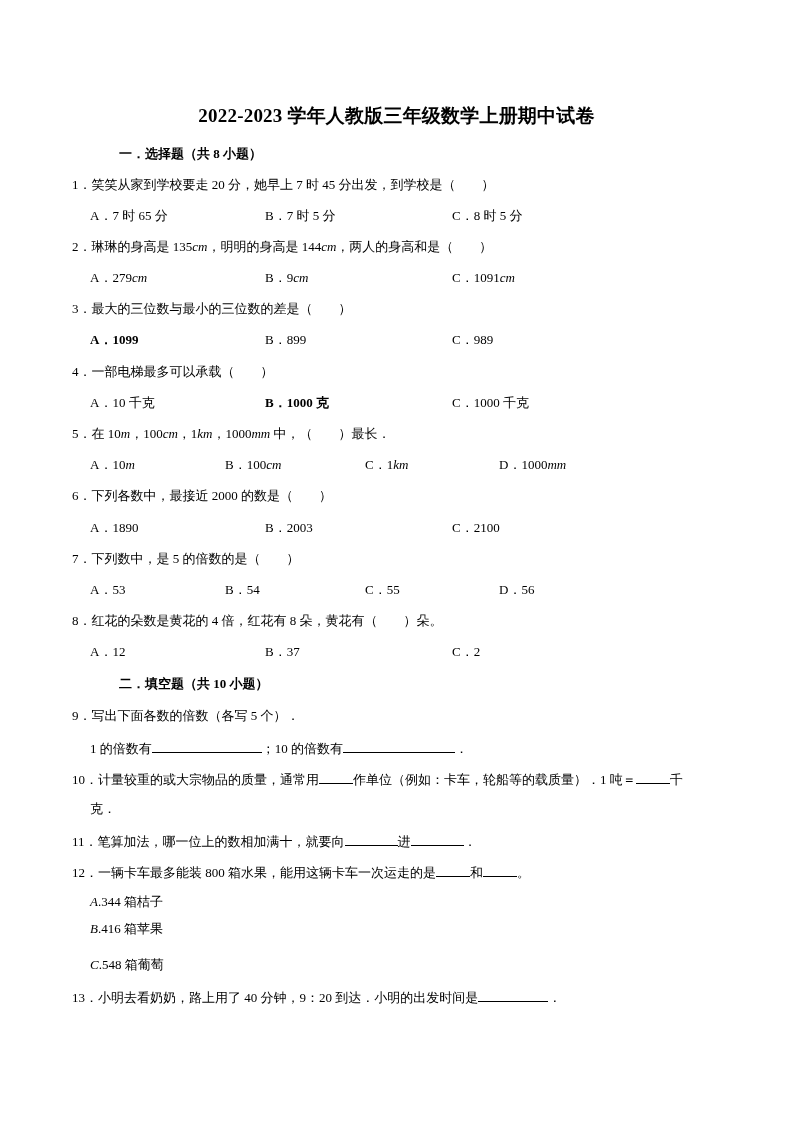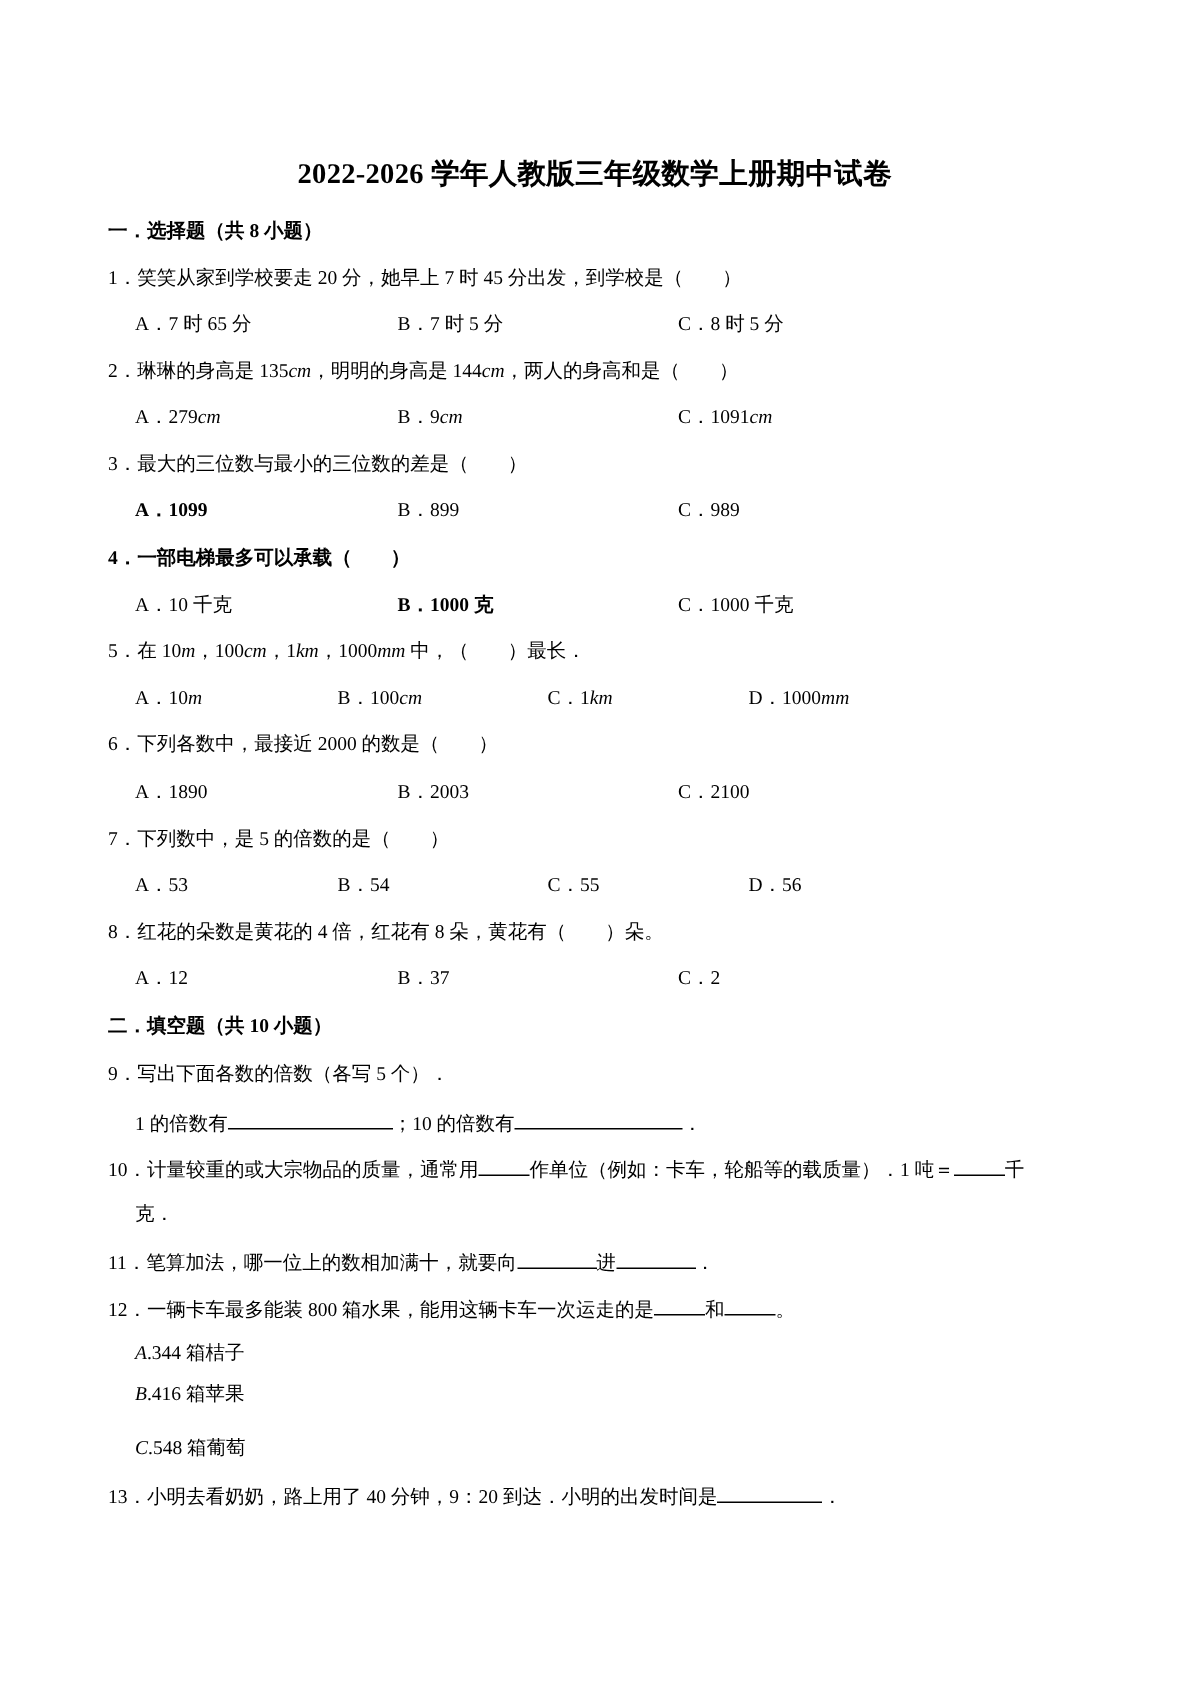--- a/index.html
+++ b/index.html
@@ -1,48 +1,48 @@
 <!DOCTYPE html>
 <html><head>
 <meta charset="utf-8">
 <style>
   html, body { margin: 0; padding: 0; background: #ffffff; }
   body { width: 793px; height: 1122px; position: relative; overflow: hidden;
          font-family: "Liberation Serif", "DejaVu Serif", serif; color: #000; font-size: 13px; }
   .title { position: absolute; top: 103px; left: 0; width: 793px; text-align: center;
            font-size: 19px; font-weight: bold; letter-spacing: 0.2px; }
   .line { position: absolute; left: 72px; white-space: nowrap; line-height: 18px; }
-  .section { font-weight: bold; }
+  .section { font-weight: bold; margin-left: 47px; }
   .opt { position: absolute; white-space: nowrap; line-height: 18px; }
   .blank { display: inline-block; border-bottom: 1px solid #000; height: 14px; vertical-align: baseline; }
   i { font-style: italic; }
 </style>
 </head>
 <body>
 
-<div class="title">2022-2026 学年人教版三年级数学上册期中试卷</div>
+<div class="title">2022-2023 学年人教版三年级数学上册期中试卷</div>
 
 <div class="line section" style="top:145px;">一．选择题（共 8 小题）</div>
 
 <div class="line" style="top:176px;">1．笑笑从家到学校要走 20 分，她早上 7 时 45 分出发，到学校是（　　）</div>
 <div class="opt" style="top:207px;left:90px;">A．7 时 65 分</div>
 <div class="opt" style="top:207px;left:265px;">B．7 时 5 分</div>
 <div class="opt" style="top:207px;left:452px;">C．8 时 5 分</div>
 
 <div class="line" style="top:238px;"><span>2．琳琳的身高是 135</span><i>cm</i><span>，明明的身高是 144</span><i>cm</i><span>，两人的身高和是（　　）</span></div>
 <div class="opt" style="top:269px;left:90px;"><span>A．279</span><i>cm</i></div>
 <div class="opt" style="top:269px;left:265px;"><span>B．9</span><i>cm</i></div>
 <div class="opt" style="top:269px;left:452px;"><span>C．1091</span><i>cm</i></div>
 
 <div class="line" style="top:300px;">3．最大的三位数与最小的三位数的差是（　　）</div>
 <div class="opt" style="top:331px;left:90px;font-weight:bold;">A．1099</div>
 <div class="opt" style="top:331px;left:265px;">B．899</div>
 <div class="opt" style="top:331px;left:452px;">C．989</div>
 
-<div class="line" style="top:363px;font-weight:bold;">4．一部电梯最多可以承载（　　）</div>
+<div class="line" style="top:363px;">4．一部电梯最多可以承载（　　）</div>
 <div class="opt" style="top:394px;left:90px;">A．10 千克</div>
 <div class="opt" style="top:394px;left:265px;font-weight:bold;">B．1000 克</div>
 <div class="opt" style="top:394px;left:452px;">C．1000 千克</div>
 
 <div class="line" style="top:425px;"><span>5．在 10</span><i>m</i><span>，100</span><i>cm</i><span>，1</span><i>km</i><span>，1000</span><i>mm</i><span> 中，（　　）最长．</span></div>
 <div class="opt" style="top:456px;left:90px;"><span>A．10</span><i>m</i></div>
 <div class="opt" style="top:456px;left:225px;"><span>B．100</span><i>cm</i></div>
 <div class="opt" style="top:456px;left:365px;"><span>C．1</span><i>km</i></div>
 <div class="opt" style="top:456px;left:499px;"><span>D．1000</span><i>mm</i></div>
 

